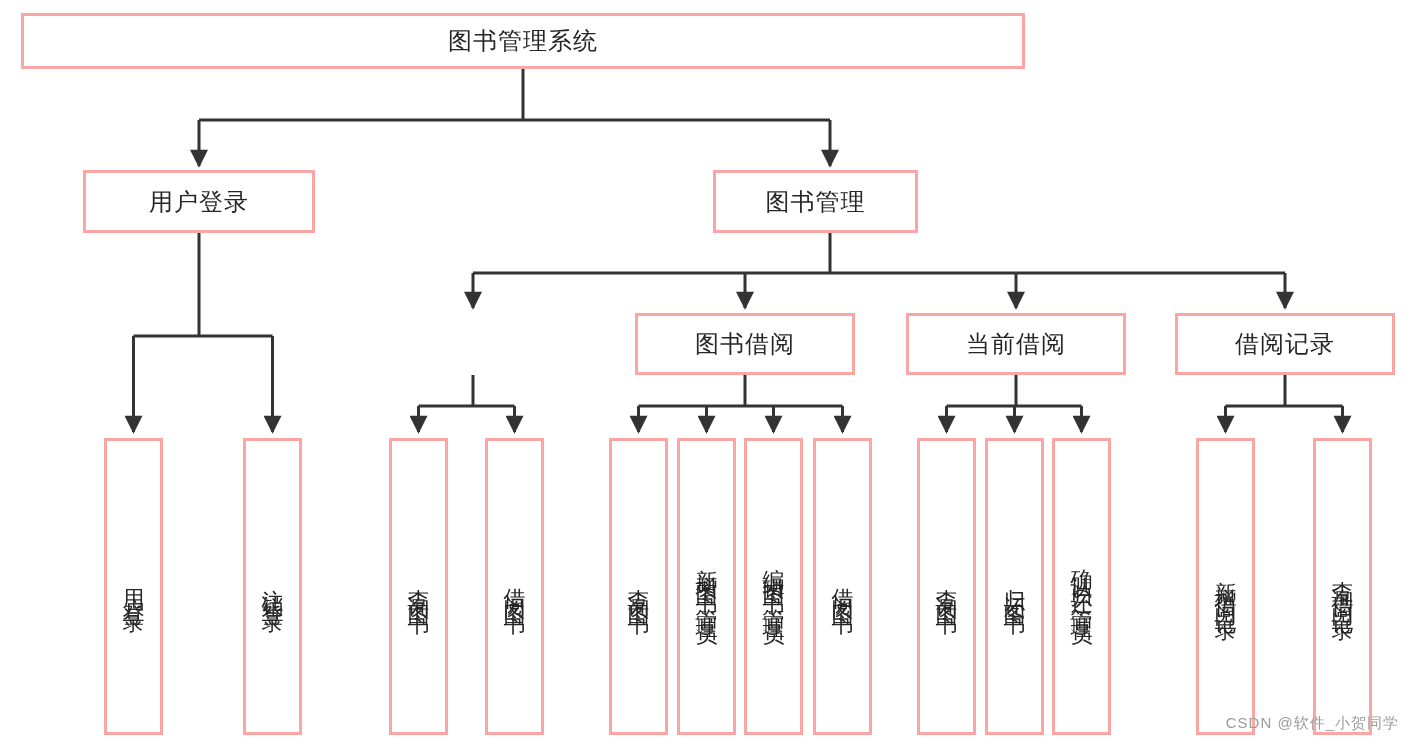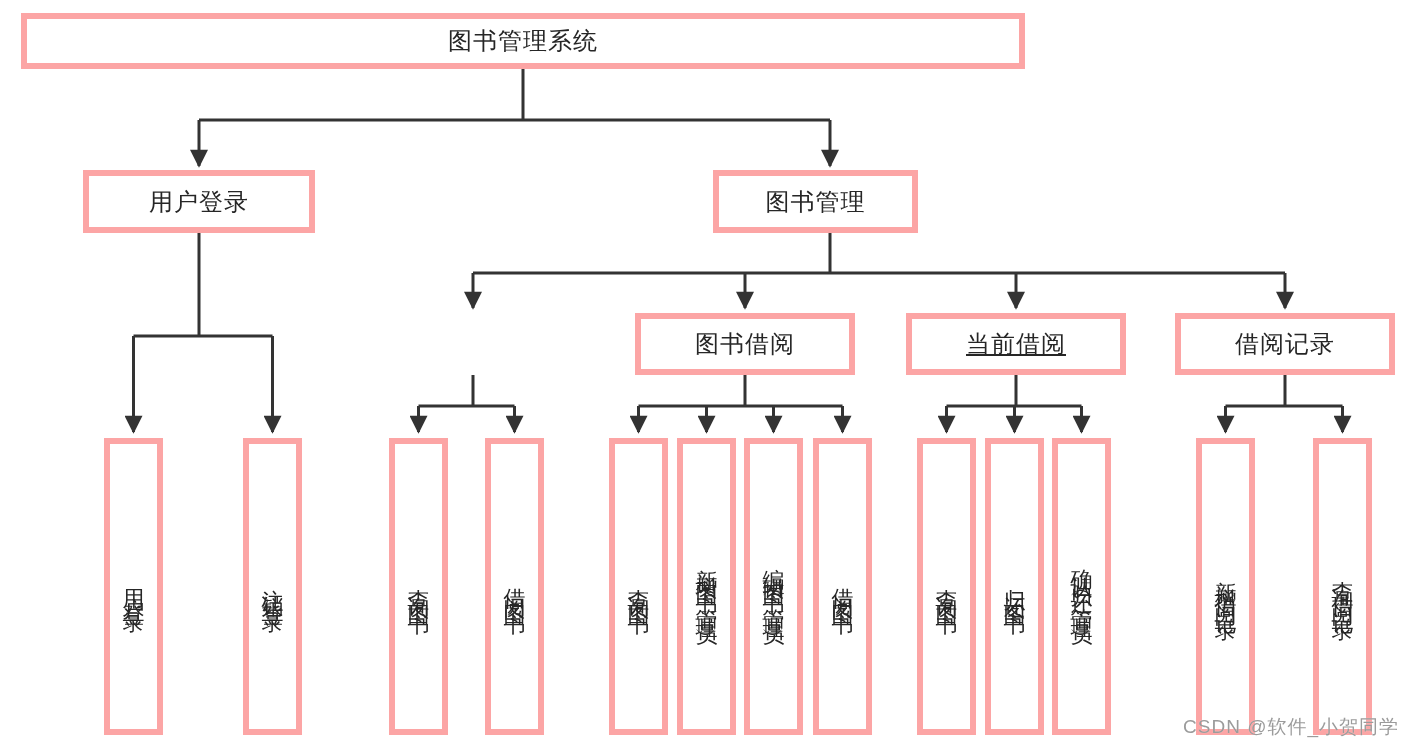--- a/index.html
+++ b/index.html
@@ -1,32 +1,32 @@
 <!DOCTYPE html>
 <html><head>
 <meta charset="utf-8">
 <style>
   html,body{margin:0;padding:0;background:#ffffff;}
   body{font-family:"Liberation Sans","DejaVu Sans",sans-serif;}
   #canvas{position:relative;width:1405px;height:747px;background:#ffffff;overflow:hidden;}
   #connectors{position:absolute;left:0;top:0;width:1405px;height:747px;z-index:0;}
   .node{
     position:absolute;box-sizing:border-box;background:#ffffff;
-    border:6px solid #fca5a5;color:#262626;z-index:1;
+    border:3px solid #fca5a5;color:#262626;z-index:1;
     display:flex;align-items:center;justify-content:center;
     font-size:24px;letter-spacing:1px;white-space:nowrap;
   }
   .leaf{width:59px;top:438px;height:297px;}
   .leaf span{
     writing-mode:vertical-rl;text-orientation:mixed;
     font-size:22px;letter-spacing:8px;line-height:1;
   }
   #watermark{
     position:absolute;right:6px;top:714px;z-index:2;
-    font-size:19px;color:#9b9b9b;letter-spacing:1px;
+    font-size:15px;color:#9b9b9b;letter-spacing:1px;
     text-shadow:0 0 1px rgba(255,255,255,.5);pointer-events:none;
   }
 </style>
 </head>
 <body>
 
 <div id="canvas">
 
   <svg id="connectors" viewBox="0 0 1405 747" xmlns="http://www.w3.org/2000/svg">
     <defs>
@@ -78,21 +78,21 @@
   <div class="node" style="left:83px;top:170px;width:232px;height:63px;">
     <span>用户登录</span>
   </div>
   <div class="node" style="left:713px;top:170px;width:205px;height:63px;">
     <span>图书管理</span>
   </div>
 
   <div class="node" style="left:635px;top:313px;width:220px;height:62px;">
     <span>图书借阅</span>
   </div>
-  <div class="node" style="left:906px;top:313px;width:220px;height:62px;text-decoration:underline;">
+  <div class="node" style="left:906px;top:313px;width:220px;height:62px;">
     <span>当前借阅</span>
   </div>
   <div class="node" style="left:1175px;top:313px;width:220px;height:62px;">
     <span>借阅记录</span>
   </div>
 
   <div class="node leaf" style="left:104px;">
     <span>用户登录</span>
   </div>
   <div class="node leaf" style="left:243px;">

